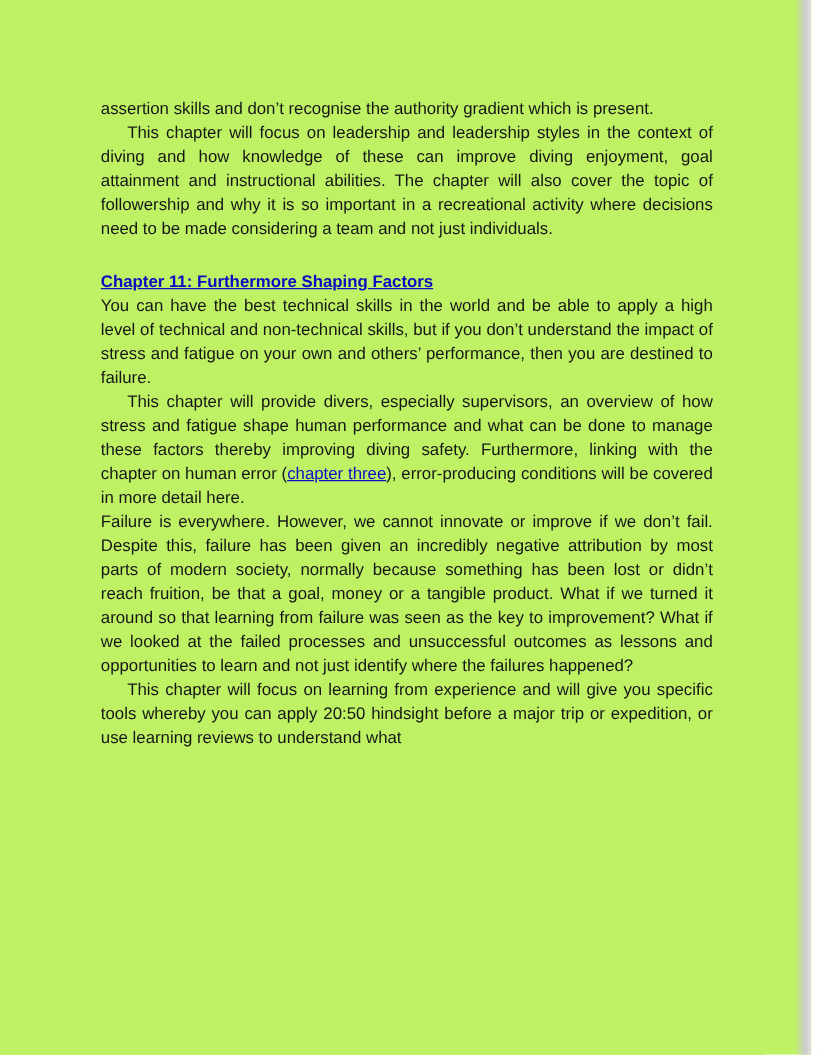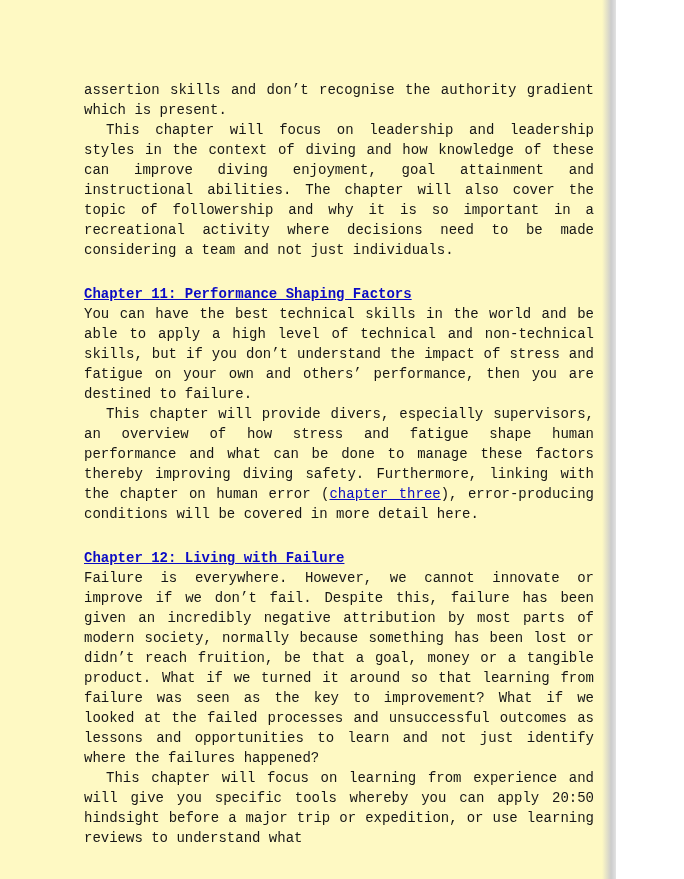--- a/index.html
+++ b/index.html
@@ -2,25 +2,25 @@
 <html><head>
 <meta charset="utf-8">
 <style>
   html, body {
     margin: 0;
     padding: 0;
     background: #ffffff;
   }
   .page {
     position: relative;
-    width: 616px;
+    width: 676px;
     height: 879px;
-    background: #fef9c3;
+    background: #bef264;
     overflow: hidden;
-    font-family: Liberation Mono, monospace;
+    font-family: Liberation Sans, sans-serif;
   }
   .page-edge {
     position: absolute;
     top: 0;
     right: 0;
     width: 14px;
     height: 100%;
     background: linear-gradient(to right, rgba(255,255,255,0) 0%, #cccccc 65%, #e2e2e2 100%);
     pointer-events: none;
   }
@@ -59,27 +59,26 @@
 <body>
 
 <div class="page">
 
   <div class="content">
 
     <p class="para">assertion skills and don’t recognise the authority gradient which is present.</p>
 
     <p class="para indent">This chapter will focus on leadership and leadership styles in the context of diving and how knowledge of these can improve diving enjoyment, goal attainment and instructional abilities. The chapter will also cover the topic of followership and why it is so important in a recreational activity where decisions need to be made considering a team and not just individuals.</p>
 
-    <a class="chapter-heading">Chapter 11: Performance Shaping Factors</a>
+    <a class="chapter-heading">Chapter 11: Furthermore Shaping Factors</a>
 
     <p class="para">You can have the best technical skills in the world and be able to apply a high level of technical and non-technical skills, but if you don’t understand the impact of stress and fatigue on your own and others’ performance, then you are destined to failure.</p>
 
     <p class="para indent"><span>This chapter will provide divers, especially supervisors, an overview of how stress and fatigue shape human performance and what can be done to manage these factors thereby improving diving safety. Furthermore, linking with the chapter on human error (</span><a class="inline-link">chapter three</a><span>), error-producing conditions will be covered in more detail here.</span></p>
 
-    <a class="chapter-heading">Chapter 12: Living with Failure</a>
 
     <p class="para">Failure is everywhere. However, we cannot innovate or improve if we don’t fail. Despite this, failure has been given an incredibly negative attribution by most parts of modern society, normally because something has been lost or didn’t reach fruition, be that a goal, money or a tangible product. What if we turned it around so that learning from failure was seen as the key to improvement? What if we looked at the failed processes and unsuccessful outcomes as lessons and opportunities to learn and not just identify where the failures happened?</p>
 
     <p class="para indent">This chapter will focus on learning from experience and will give you specific tools whereby you can apply 20:50 hindsight before a major trip or expedition, or use learning reviews to understand what</p>
 
   </div>
 
   <div class="page-edge"></div>
 
 </div>

